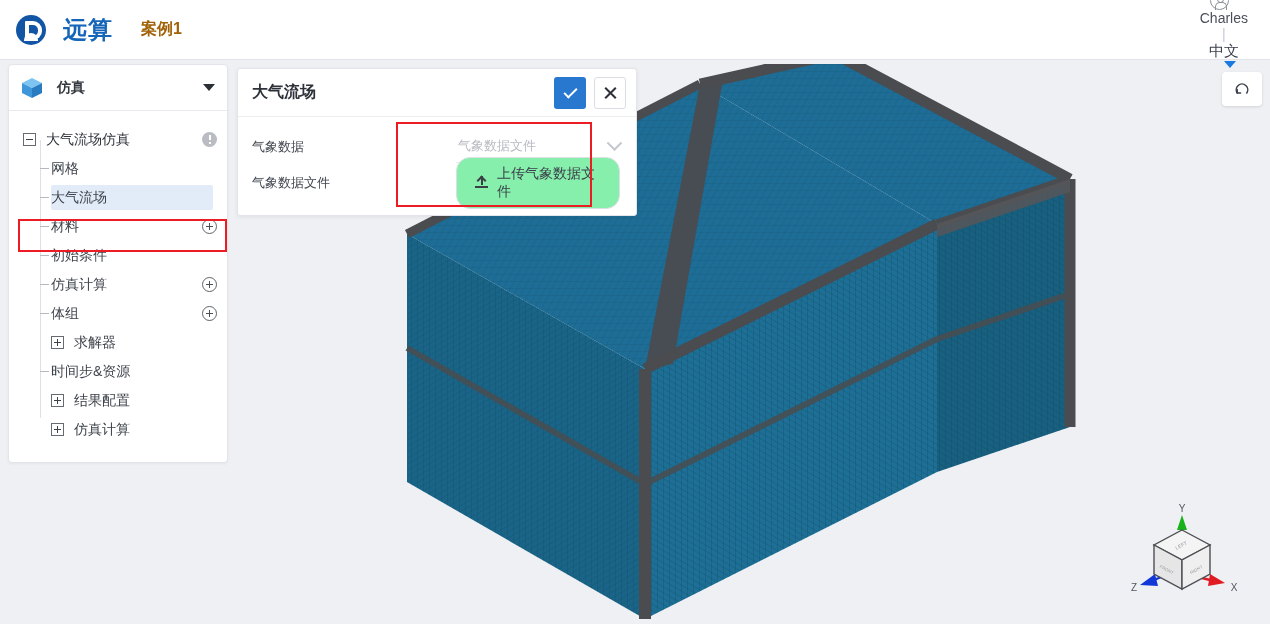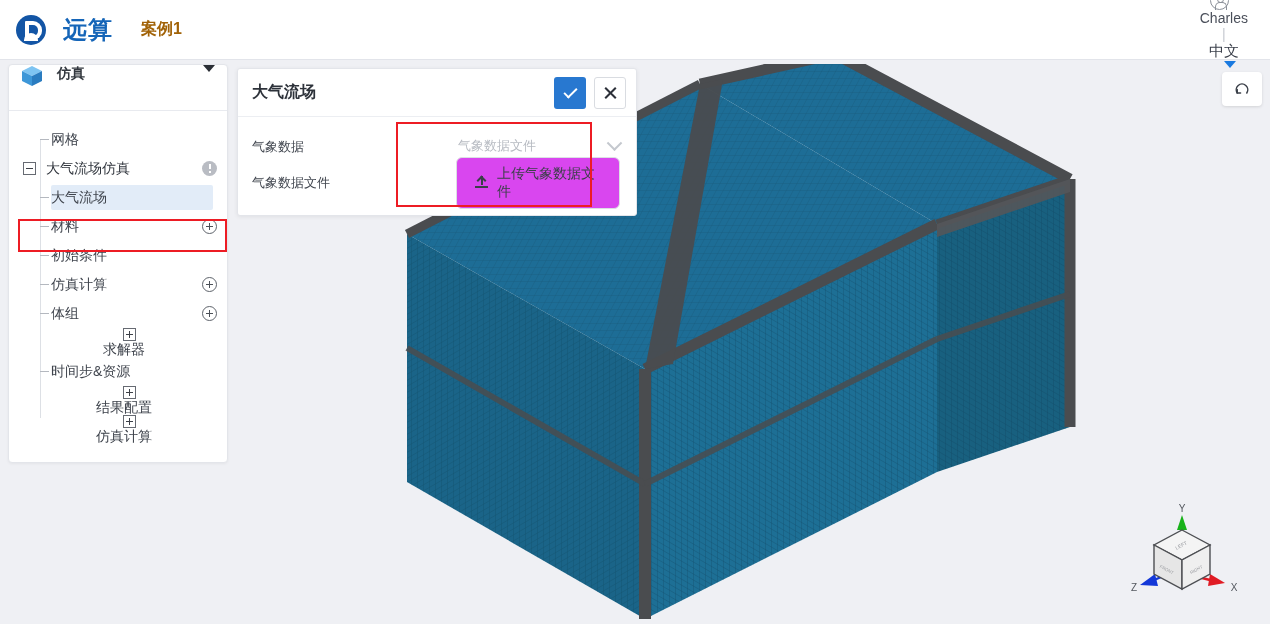--- a/index.html
+++ b/index.html
@@ -77,21 +77,21 @@
   
   .sidebar {
     position: absolute; left: 8px; top: 64px;
     width: 220px;
     background: #ffffff;
     border: 1px solid #e3e5ea;
     border-radius: 4px;
     box-shadow: 0 1px 3px rgba(0,0,0,0.05);
   }
   .sidebar-head {
-    height: 46px; display: flex; 
+    height: 46px; display: flex; align-items: center;
     border-bottom: 1px solid #e8eaef; padding: 0 12px;
   }
   .cube-icon {
     width: 22px; height: 22px; position: relative; flex: none; margin-right: 14px;
   }
   .sb-title { font-size: 14px; font-weight: bold; color: #33383f; }
   .sb-caret {
     margin-left: auto; width: 0; height: 0;
     border-left: 6px solid transparent; border-right: 6px solid transparent;
     border-top: 7px solid #2b2f36;
@@ -110,21 +110,21 @@
     position: relative; flex: none; margin-right: 10px;
   }
   .box-toggle::before {
     content: ""; position: absolute; left: 2px; top: 5px;
     width: 7px; height: 1px; background: #3d4148;
   }
   .box-toggle.plus::after {
     content: ""; position: absolute; left: 5px; top: 2px;
     width: 1px; height: 7px; background: #3d4148;
   }
-  .tree-row.sub { padding-left: 22px; flex-direction: column; }
+  .tree-row.sub { padding-left: 22px; }
   .tree-row.sub .box-toggle { margin-left: 20px; }
   .dash {
     position: absolute; left: 31px; top: 14px;
     width: 9px; height: 1px; background: #b4b8bf;
   }
   .vline {
     position: absolute; left: 31px; top: 29px; bottom: 44px;
     width: 1px; background: #dde0e5;
   }
   .row-icon { margin-left: auto; flex: none; }
@@ -204,22 +204,22 @@
     flex: 1; border-bottom: 1px solid #e6e8ec;
     font-size: 13px; color: #b7bbc2; padding: 5px 2px 7px 2px;
   }
   .chev-down {
     width: 11px; height: 11px; margin-left: 10px; flex: none;
     border-right: 2px solid #c4c8ce; border-bottom: 2px solid #c4c8ce;
     transform: rotate(45deg) translate(-3px,-3px);
   }
   .upload-btn {
     display: inline-flex; align-items: center; gap: 9px;
-    border: 1px solid #dcdfe4; border-radius: 6px;
-    background: #d946ef; padding: 7px 18px;
+    border: 1px solid #dcdfe4; border-radius: 14px;
+    background: #86efac; padding: 7px 18px;
     font-size: 14px; color: #3a3f48; cursor: pointer;
   }
   .upload-glyph { position: relative; width: 13px; height: 14px; flex: none; }
   .upload-glyph::before {
     content: ""; position: absolute; left: 5.5px; top: 0;
     width: 2px; height: 9px; background: #3a3f48;
   }
   .upload-glyph::after {
     content: ""; position: absolute; left: 0; top: 10px;
     width: 13px; height: 2px; background: #3a3f48;
@@ -276,28 +276,28 @@
         <polygon points="11,1 21,6 11,11 1,6" fill="#7ec4f2"></polygon>
         <polygon points="1,6 11,11 11,21 1,16" fill="#3d97d8"></polygon>
         <polygon points="21,6 11,11 11,21 21,16" fill="#2a7cc0"></polygon>
       </svg>
     </span>
     <span class="sb-title">仿真</span>
     <span class="sb-caret"></span>
   </div>
   <div class="tree" id="tree">
     <div class="vline"></div>
-  <div class="tree-row child">
-        <span class="dash"></span>
-        <span class="label">网格</span>
-      </div>
-      <div class="tree-row root">
+  <div class="tree-row root">
         <span class="box-toggle"></span>
         <span class="label">大气流场仿真</span>
         <span class="row-icon info-icon"></span>
+      </div>
+      <div class="tree-row child">
+        <span class="dash"></span>
+        <span class="label">网格</span>
       </div>
       <div class="tree-row child selected">
         <div class="hl"></div>
         <span class="dash"></span>
         <span class="label">大气流场</span>
       </div>
       <div class="tree-row child">
         <span class="dash"></span>
         <span class="label">材料</span>
         <span class="row-icon plus-icon"></span>

